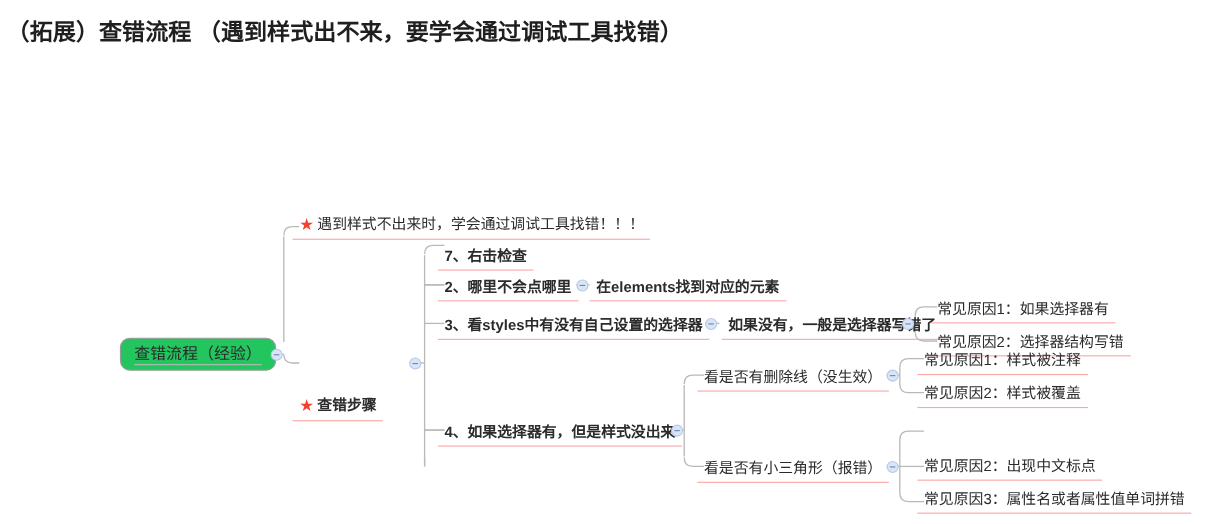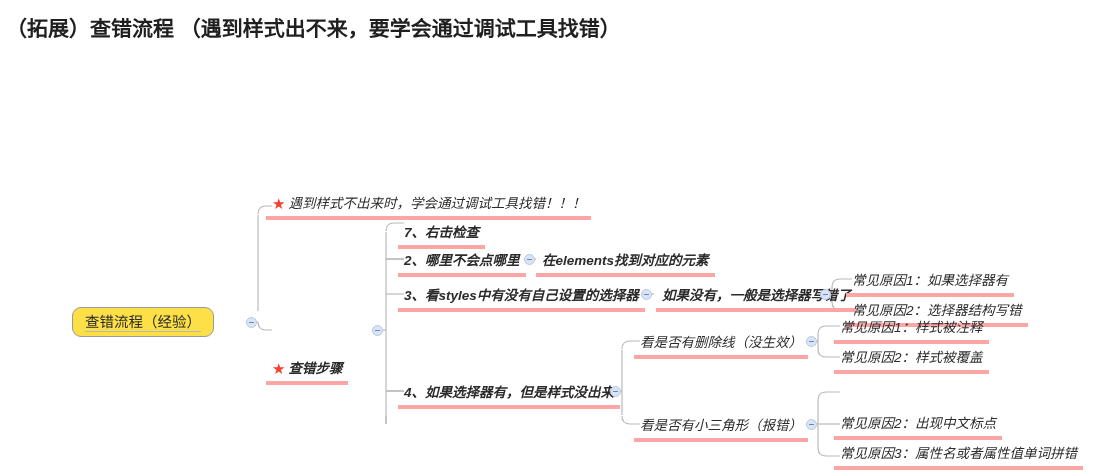--- a/index.html
+++ b/index.html
@@ -25,30 +25,30 @@
     position:absolute;
     font-size:13.5px;
     line-height:16px;
     color:#2b2b2b;
     white-space:nowrap;
     padding:4px 6px 4px 6px;
     box-sizing:border-box;
   }
   
   .node.txt{
-    border-bottom:4px solid #fca5a5;
-    font-style:italic;
+    border-bottom:1px solid #fca5a5;
   }
   
   .node.root{
     border:1px solid #9a9a9a;
     border-radius:9px;
     padding:6px 12px;
     font-size:14.5px;
-    background:#fde047;
+    background:#22c55e;
+    margin-left:37px;
   }
   .node.root .inner{border-bottom:1px solid #b9b9b9;padding-bottom:1px;}
   .node.bold{font-weight:bold;}
   .star{
     display:inline-block;
     color:#f4402f;
     font-size:15px;
     margin-right:3px;
     vertical-align:-1px;
   }

